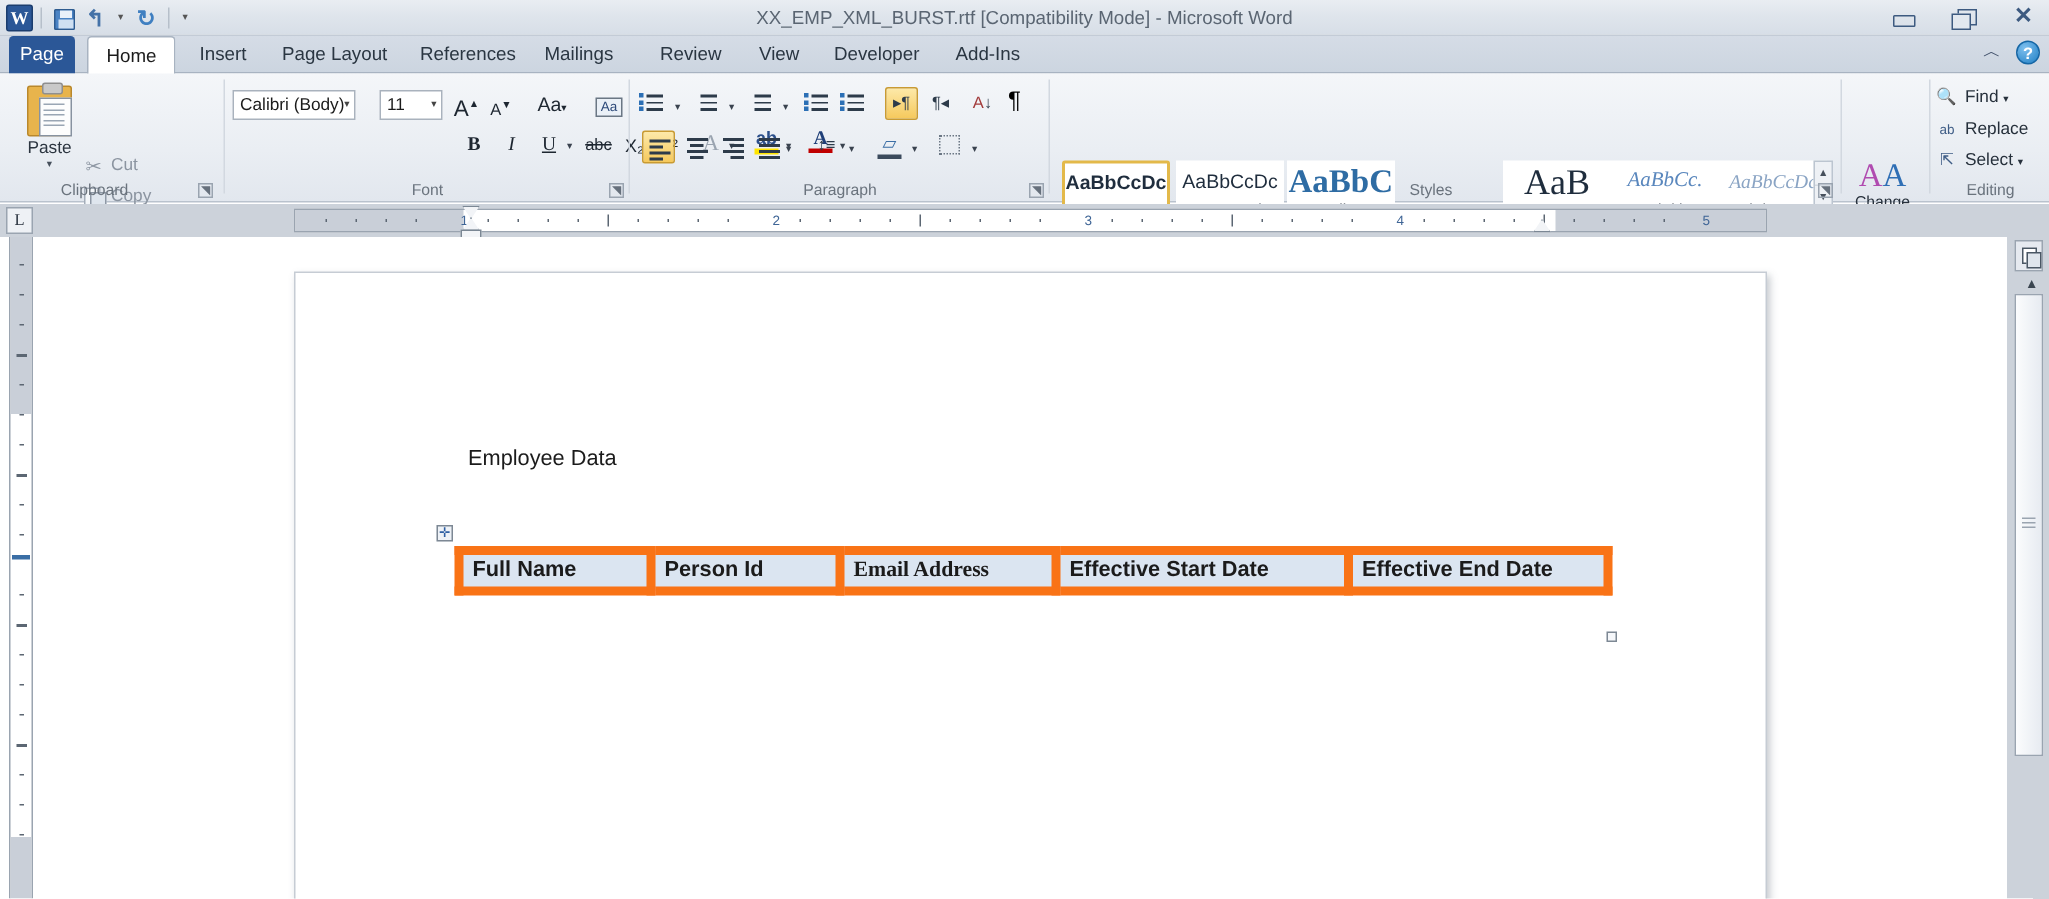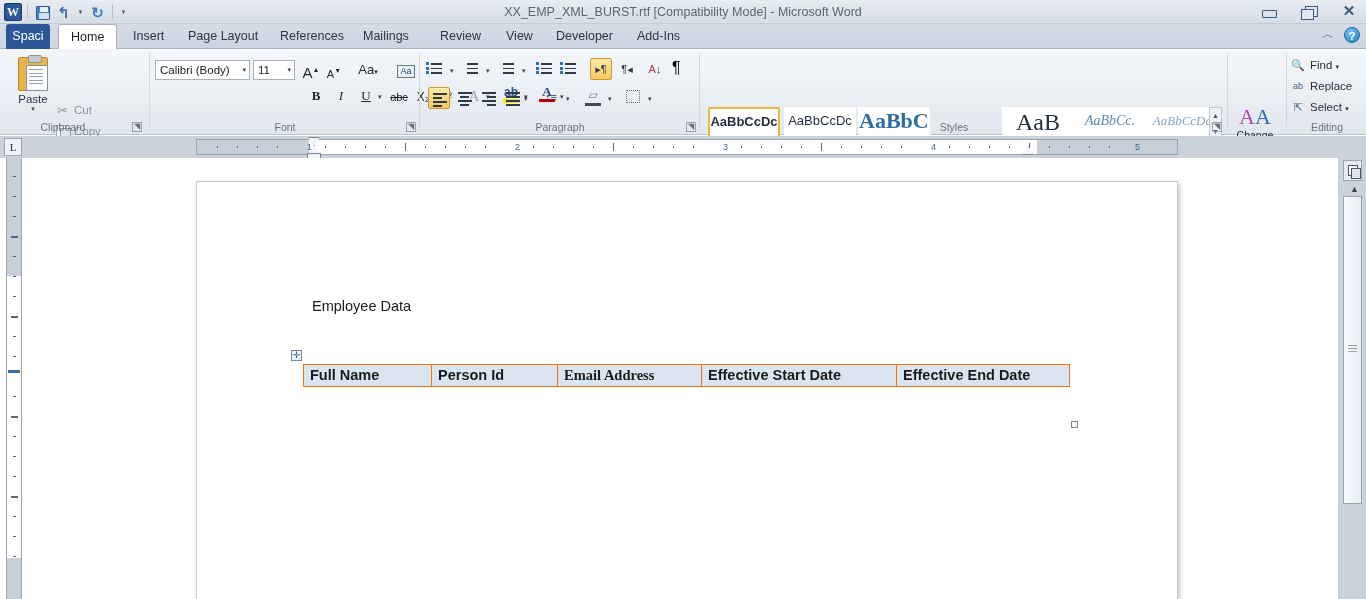--- a/index.html
+++ b/index.html
@@ -111,21 +111,21 @@
   .scissors{ color:#8f98a4;font-size:13px;line-height:17px;text-align:center;}
   .copy-ic{
     position:relative;
   }
   .copy-ic:before{content:"";position:absolute;left:2px;top:2px;width:9px;height:11px;background:#f3f6f9;border:1px solid #a4adb9;}
   .copy-ic:after{content:"";position:absolute;left:6px;top:5px;width:9px;height:11px;background:#dfe6ee;border:1px solid #8e98a5;}
   .brush-ic{ color:#d8a02a;font-size:13px;line-height:17px;text-align:center;}
 
   
   .fontname{
-    position:absolute; left:155px; top:60px; width:95px; height:20px;
+    position:absolute; left:155px; top:60px; width:82px; height:20px;
     background:#fff; border:1px solid #a9b2bd; font-size:11.5px; color:#1b1b1b;
     line-height:18px; padding-left:4px; cursor:default;
   }
   .fontsize{
     position:absolute; left:253px; top:60px; width:42px; height:20px;
     background:#fff; border:1px solid #a9b2bd; font-size:11.5px; color:#1b1b1b;
     line-height:18px; padding-left:4px; cursor:default;
   }
   .combo-car{ position:absolute; right:3px; top:0; font-size:7px; color:#444; line-height:18px;}
   .ft{ position:absolute; height:22px; width:22px; text-align:center; line-height:22px; font-size:13px; color:#1d2630; cursor:default;}
@@ -251,21 +251,21 @@
   .tbl-handle{
     position:absolute; left:94px; top:168px; width:11px;height:11px;
     border:1px solid #7d8894; background:#eef2f7; color:#2e5fa3;
     font-size:9px;line-height:9px;text-align:center; cursor:default;
   }
   .doctable{
     position:absolute; left:106px; top:182px; border-collapse:collapse;
     table-layout:fixed;
   }
   .doctable td{
-    border:1px solid #f97316; vertical-align:top; padding:2px 5px 2px 6px;
+    border:6px solid #f97316; vertical-align:top; padding:2px 5px 2px 6px;
     font-size:14.5px; color:#1b1b1b; height:22px;
   }
   .doctable tr.hdr td{
     background:#dbe5f1; font-weight:bold; height:22px;
   }
   .doctable tr.body td{ height:42px; }
   .fld{ background:#c8c8c8; }
   .fmark{ color:#2b4f9e; background:#cfd8e8; }
   .fmark2{ color:#2b4f9e; }
   .tbl-resize{
@@ -293,21 +293,21 @@
     </div>
     <div class="title-text">XX_EMP_XML_BURST.rtf [Compatibility Mode]  -  Microsoft Word</div>
     <div class="wincontrols">
       <div class="wc wc-min"></div>
       <div class="wc wc-res"></div>
       <div class="wc wc-cls">✕</div>
     </div>
   </div>
 
   <div class="tabstrip">
-    <div class="tab file" style="left:6px;width:44px;text-align:center;padding:0;">Spaci</div>
+    <div class="tab file" style="left:6px;width:44px;text-align:center;padding:0;">Page</div>
     <div class="tab active" style="left:58px;">Home</div>
     <div class="tab" style="left:121px;">Insert</div>
     <div class="tab" style="left:176px;">Page Layout</div>
     <div class="tab" style="left:268px;">References</div>
     <div class="tab" style="left:351px;">Mailings</div>
     <div class="tab" style="left:428px;">Review</div>
     <div class="tab" style="left:494px;">View</div>
     <div class="tab" style="left:544px;">Developer</div>
     <div class="tab" style="left:625px;">Add-Ins</div>
     <div class="helpbtns">

